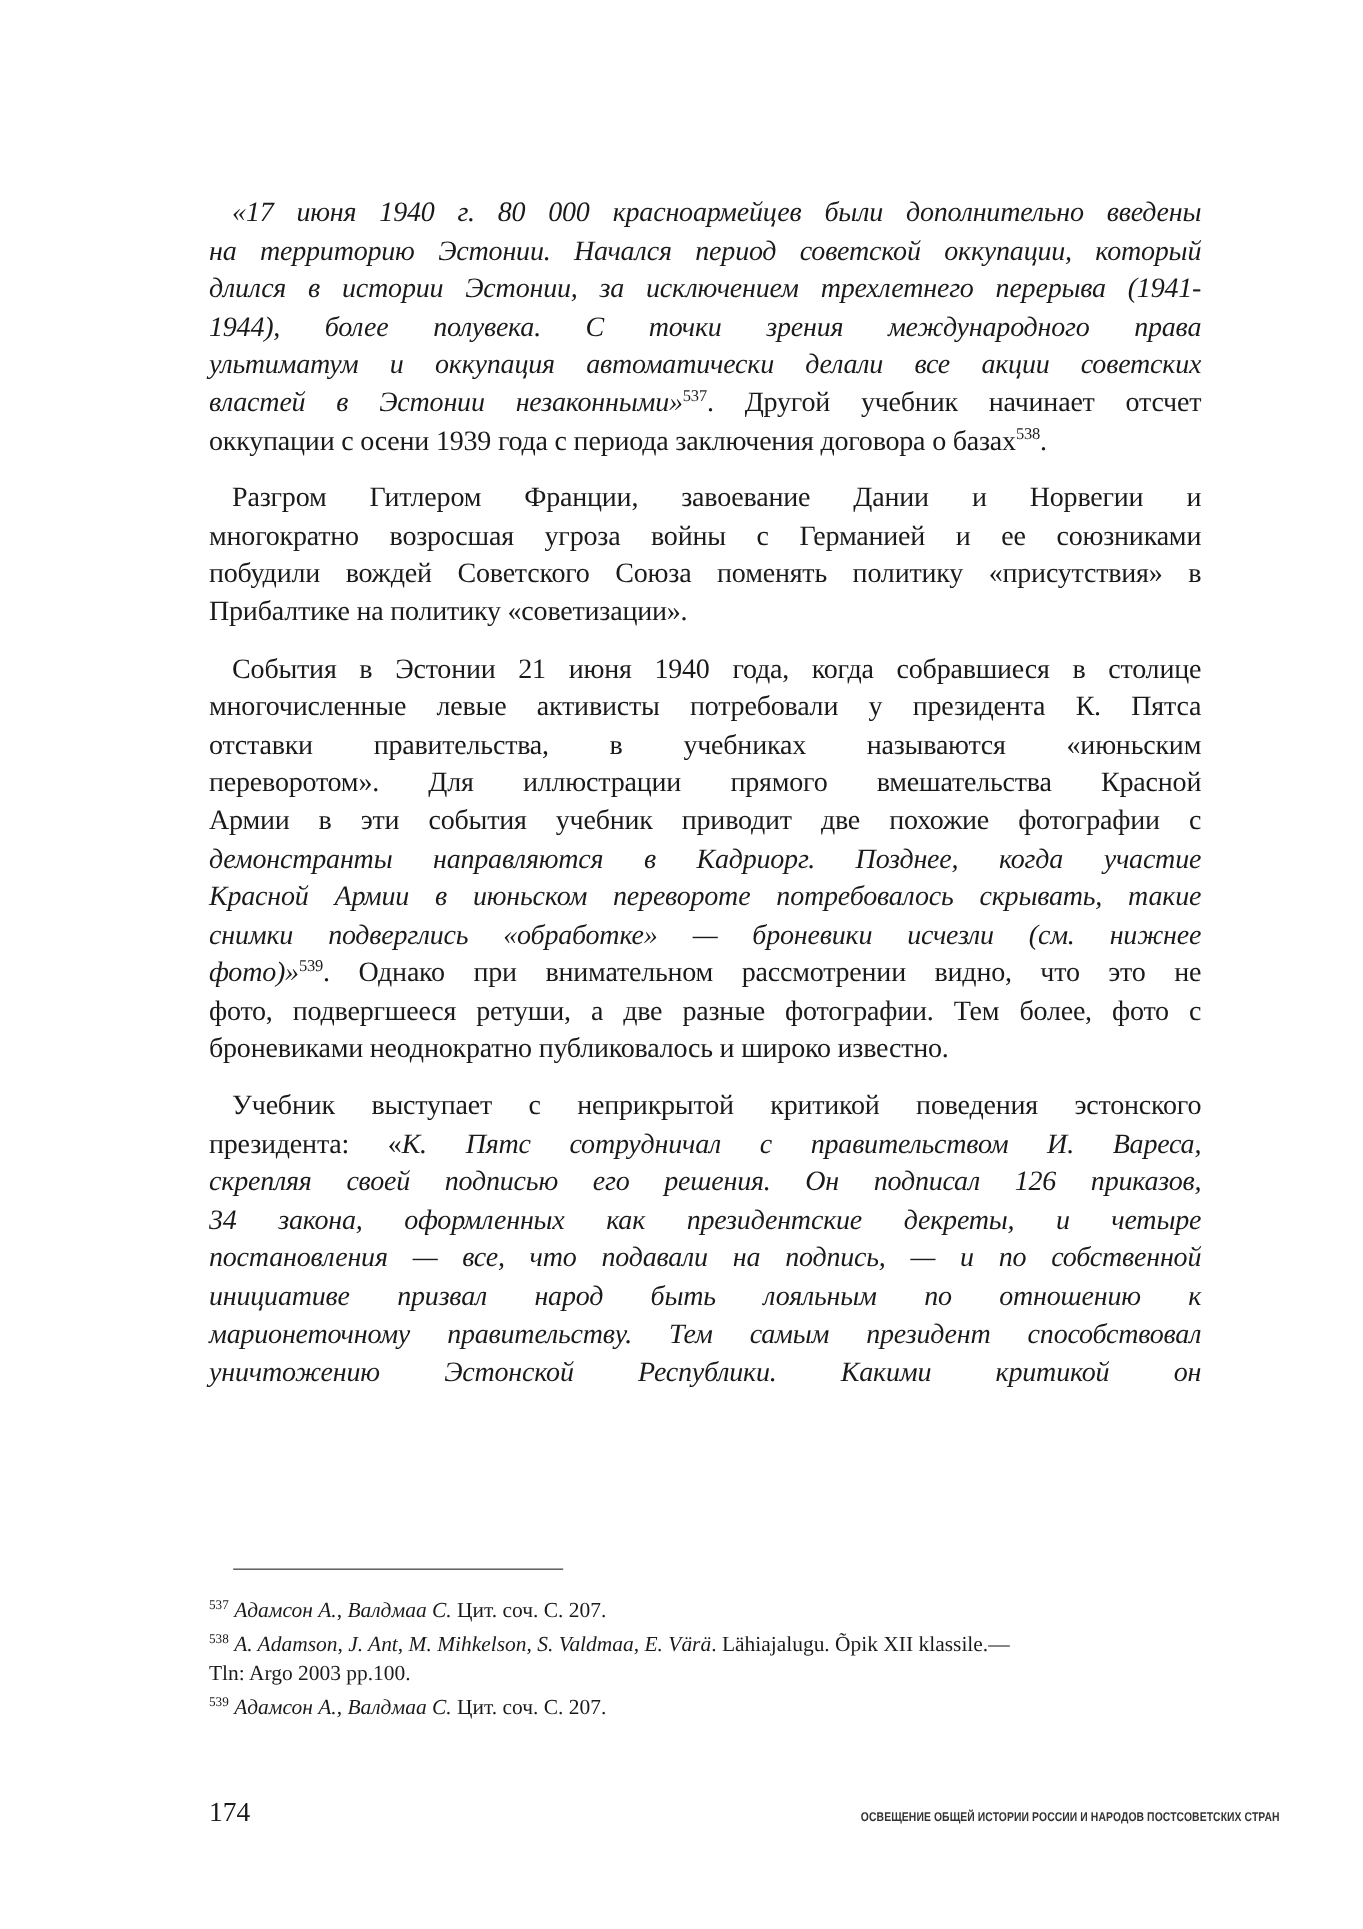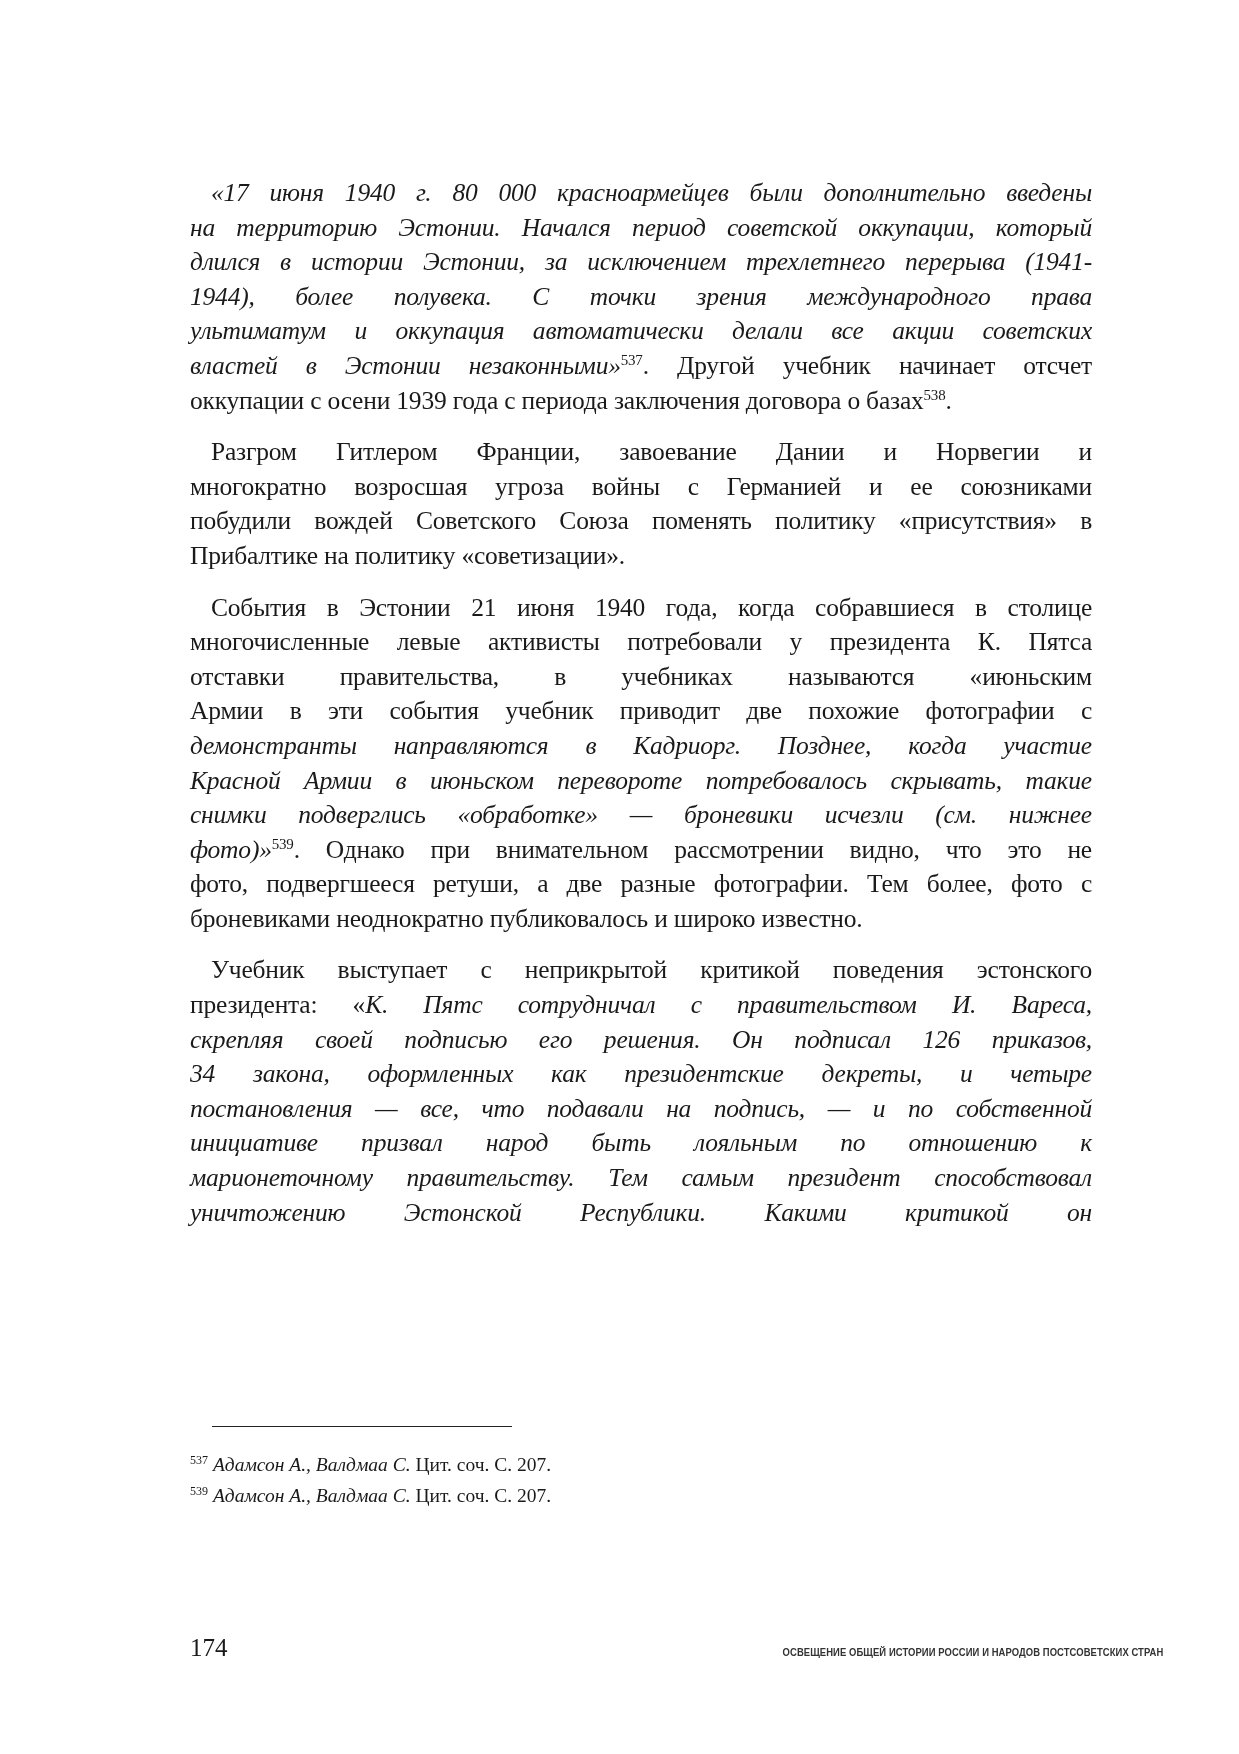--- a/index.html
+++ b/index.html
@@ -46,20 +46,21 @@
       <span class="l ind">Разгром Гитлером Франции, завоевание Дании и Норвегии и</span>
       <span class="l">многократно возросшая угроза войны с Германией и ее союзниками</span>
       <span class="l">побудили вождей Советского Союза поменять политику «присутствия» в</span>
       <span class="l last">Прибалтике на политику «советизации».</span>
     </p>
 
     <p class="para">
       <span class="l ind">События в Эстонии 21 июня 1940 года, когда собравшиеся в столице</span>
       <span class="l">многочисленные левые активисты потребовали у президента К. Пятса</span>
       <span class="l">отставки правительства, в учебниках называются «июньским</span>
+      <span class="l">переворотом». Для иллюстрации прямого вмешательства Красной</span>
       <span class="l">Армии в эти события учебник приводит две похожие фотографии с</span>
       <span class="l it">демонстранты направляются в Кадриорг. Позднее, когда участие</span>
       <span class="l it">Красной Армии в июньском перевороте потребовалось скрывать, такие</span>
       <span class="l it">снимки подверглись «обработке» — броневики исчезли (см. нижнее</span>
       <span class="l"><i>фото)»</i><sup>539</sup><span>. Однако при внимательном рассмотрении видно, что это не</span></span>
       <span class="l">фото, подвергшееся ретуши, а две разные фотографии. Тем более, фото с</span>
       <span class="l last">броневиками неоднократно публиковалось и широко известно.</span>
     </p>
 
     <p class="para">
@@ -71,18 +72,19 @@
       <span class="l it">инициативе призвал народ быть лояльным по отношению к</span>
       <span class="l it">марионеточному правительству. Тем самым президент способствовал</span>
       <span class="l it">уничтожению Эстонской Республики. Какими критикой он</span>
     </p>
   </div>
 
   <div class="rule"></div>
 
   <div class="footnotes">
     <p class="fn"><sup>537</sup> <i>Адамсон А., Валдмаа С.</i><span> Цит. соч. С. 207.</span></p>
+    <p class="fn"><sup>538</sup> <i>A. Adamson, J. Ant, M. Mihkelson, S. Valdmaa, E. Värä</i><span>. Lähiajalugu. Õpik XII klassile.—</span><br><span>Tln: Argo 2003 pp.100.</span></p>
     <p class="fn"><sup>539</sup> <i>Адамсон А., Валдмаа С.</i><span> Цит. соч. С. 207.</span></p>
   </div>
 
   <div class="page-number">174</div>
   <div class="running-title">ОСВЕЩЕНИЕ ОБЩЕЙ ИСТОРИИ РОССИИ И НАРОДОВ ПОСТСОВЕТСКИХ СТРАН</div>
 </div>
 
 </body></html>

